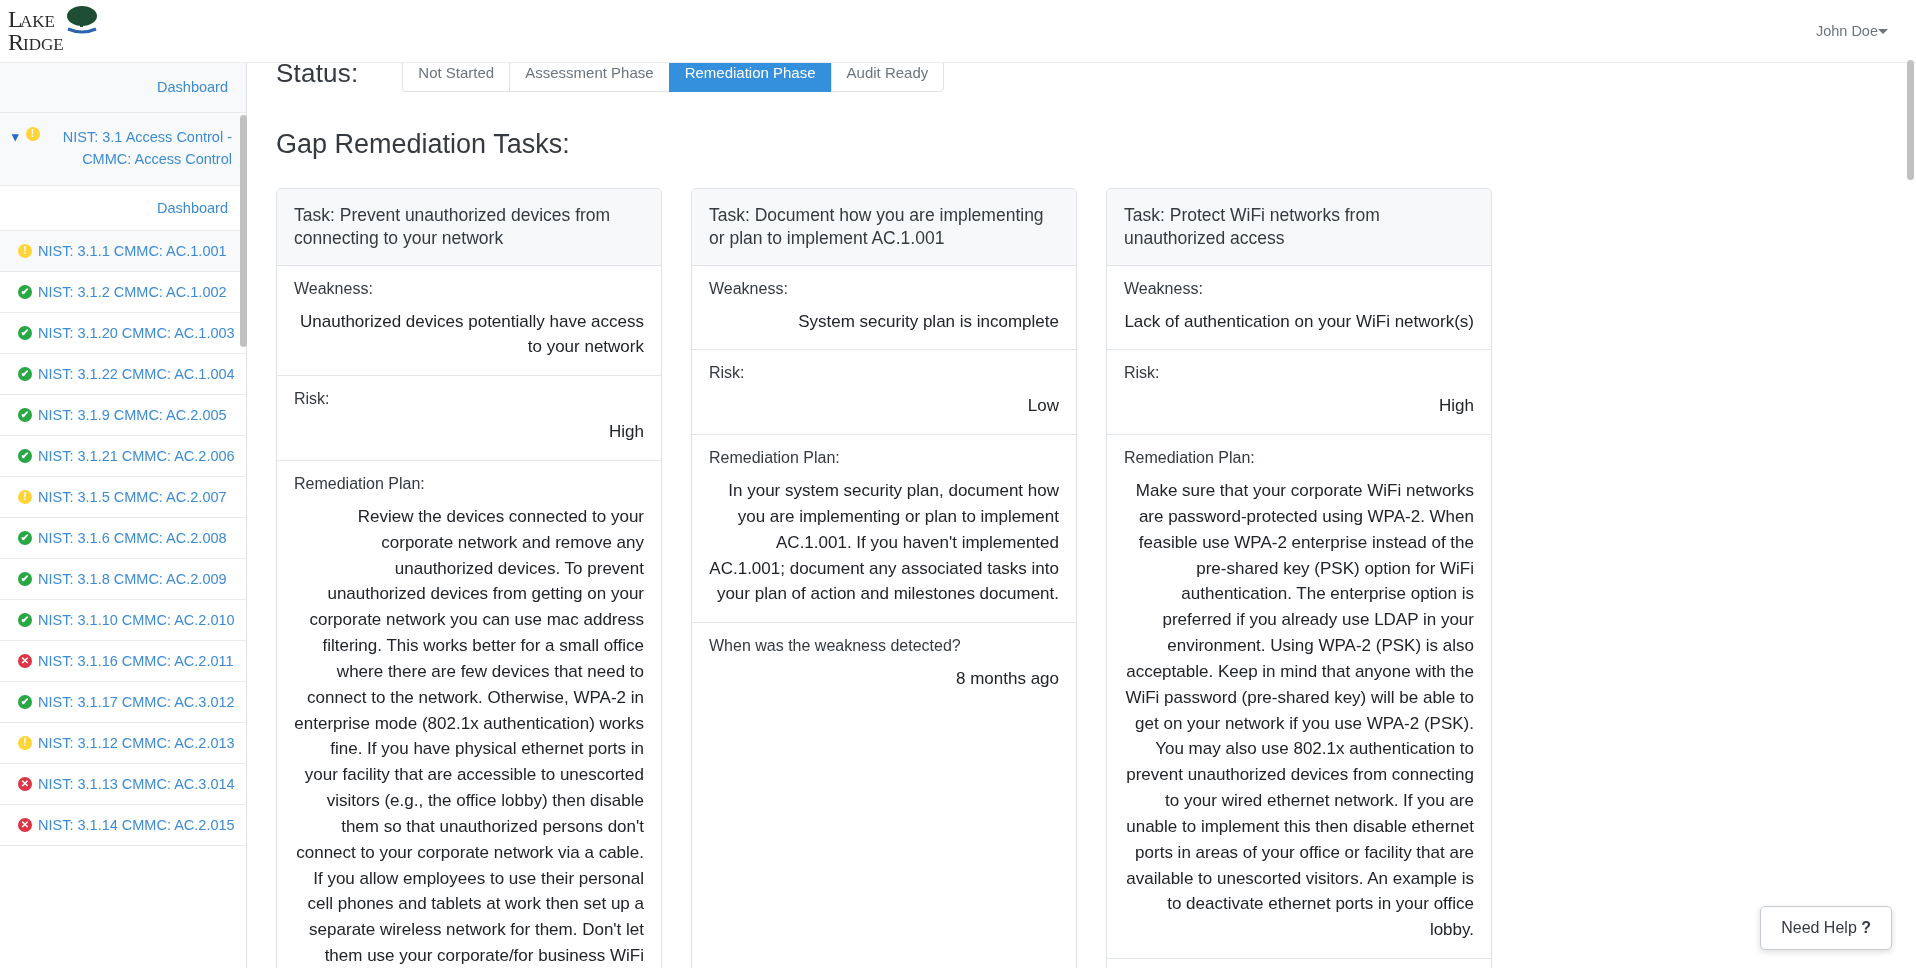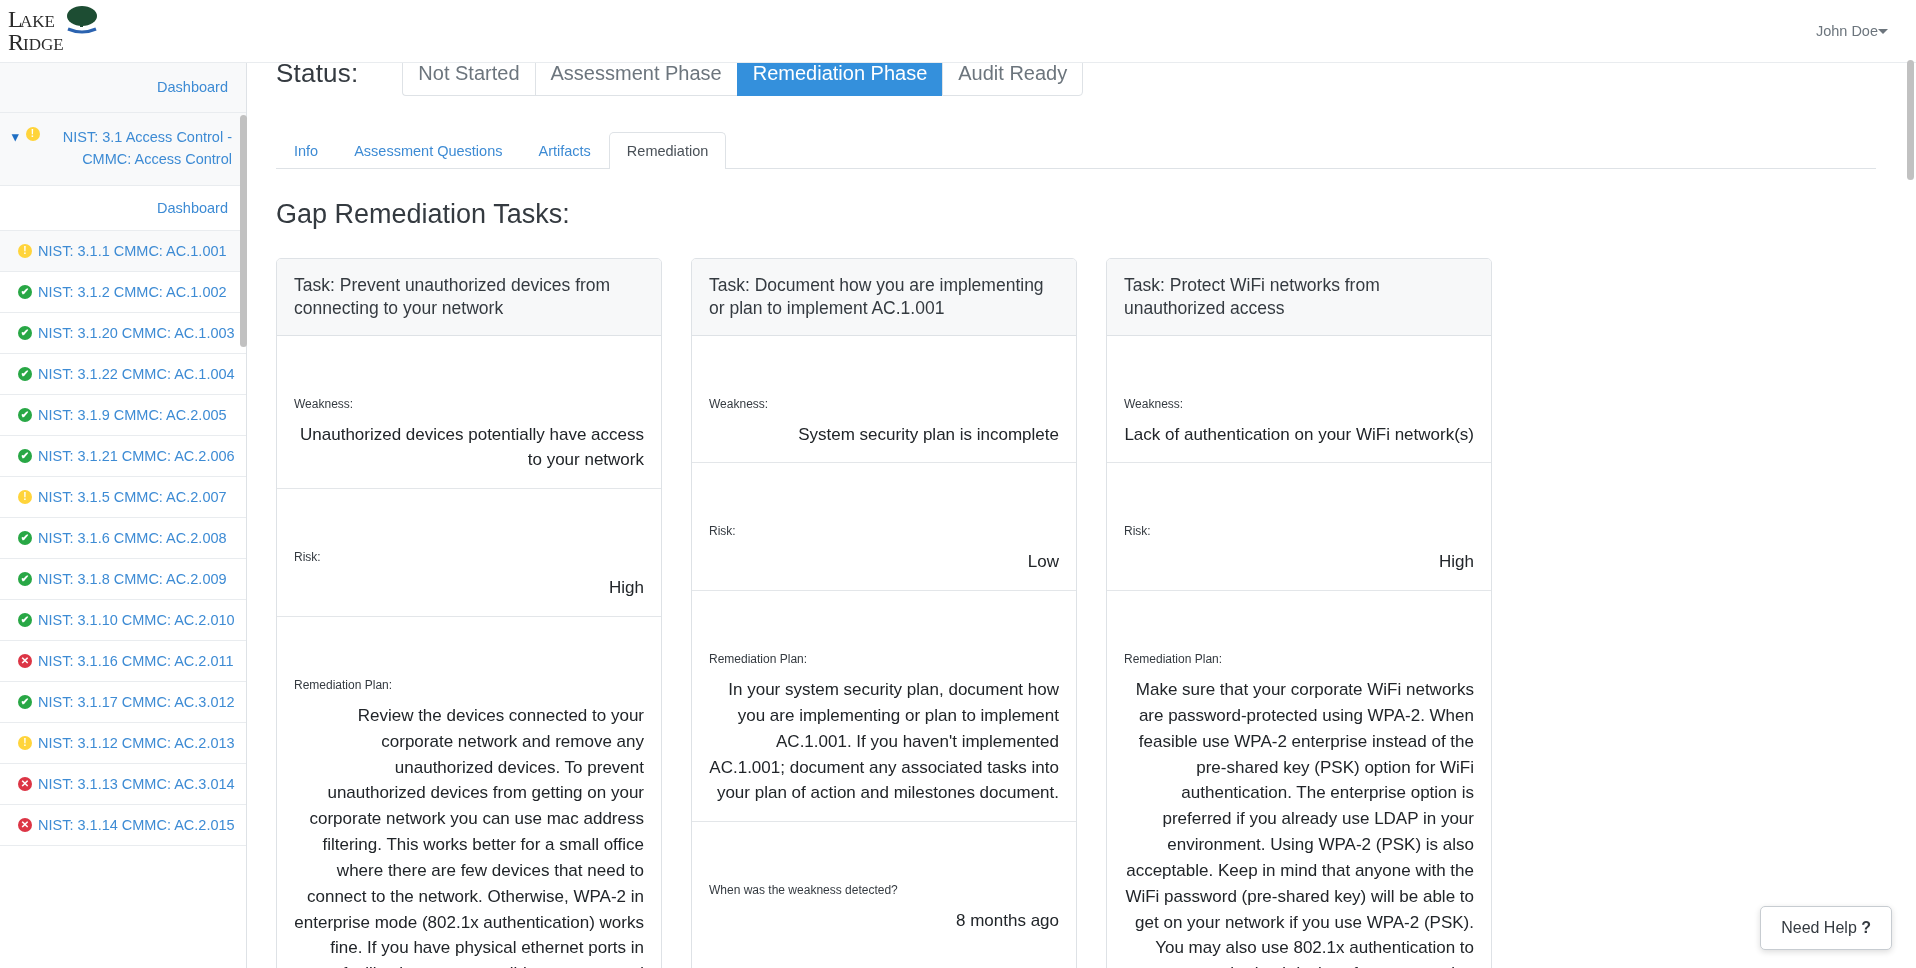--- a/index.html
+++ b/index.html
@@ -122,21 +122,21 @@
     height: 52px;
     margin-top: -16px;
   }
   .status-label {
     font-size: 26px; color: #343a40; font-weight: 400;
     letter-spacing: .2px;
   }
   .btn-group { display: flex; align-items: stretch; }
   .phase-btn {
     padding: 8px 15px;
-    font-size: 20px;
+    font-size: 15px;
     background: #ffffff;
     color: #6c757d;
     border: 1px solid #dee2e6;
     border-right: none;
     cursor: pointer;
     white-space: nowrap;
     line-height: 1.35;
   }
   .phase-btn:first-child { border-radius: 4px 0 0 4px; }
   .phase-btn:last-child { border-right: 1px solid #dee2e6; border-radius: 0 4px 4px 0; }
@@ -192,21 +192,21 @@
     font-size: 17.5px;
     line-height: 1.3;
     color: #343a40;
   }
   .card-sec {
     padding: 14px 17px 15px 17px;
     border-bottom: 1px solid #e3e6e9;
   }
   .card-sec:last-child { border-bottom: none; }
   .sec-title {
-    font-size: 12px; color: #343a40; margin-bottom: 11px; font-weight: 400; margin-top: 47px;
+    font-size: 16px; color: #343a40; margin-bottom: 11px; font-weight: 400;
   }
   .sec-body {
     font-size: 17px; color: #212529; line-height: 1.52; text-align: right;
   }
 
   .need-help {
     position: fixed;
     right: 24px; bottom: 18px;
     background: #ffffff;
     border: 1px solid #c7ccd1;
@@ -330,26 +330,20 @@
   <div class="status-row">
     <div class="status-label">Status:</div>
     <div class="btn-group" id="phase-buttons">
         <button class="phase-btn">Not Started</button>
         <button class="phase-btn">Assessment Phase</button>
         <button class="phase-btn active">Remediation Phase</button>
         <button class="phase-btn">Audit Ready</button>
       </div>
   </div>
 
-  <div class="tabs" id="tab-bar">
-      <div class="tab">Info</div>
-      <div class="tab">Assessment Questions</div>
-      <div class="tab">Artifacts</div>
-      <div class="tab active">Remediation</div>
-    </div>
 
   <div class="page-title">Gap Remediation Tasks:</div>
 
   <div class="cards" id="cards">
       <div class="card">
         <div class="card-header">Task: Prevent unauthorized devices from connecting to your network</div>
         <div class="card-sec">
           <div class="sec-title">Weakness:</div>
           <div class="sec-body">Unauthorized devices potentially have access to your network</div>
         </div>

